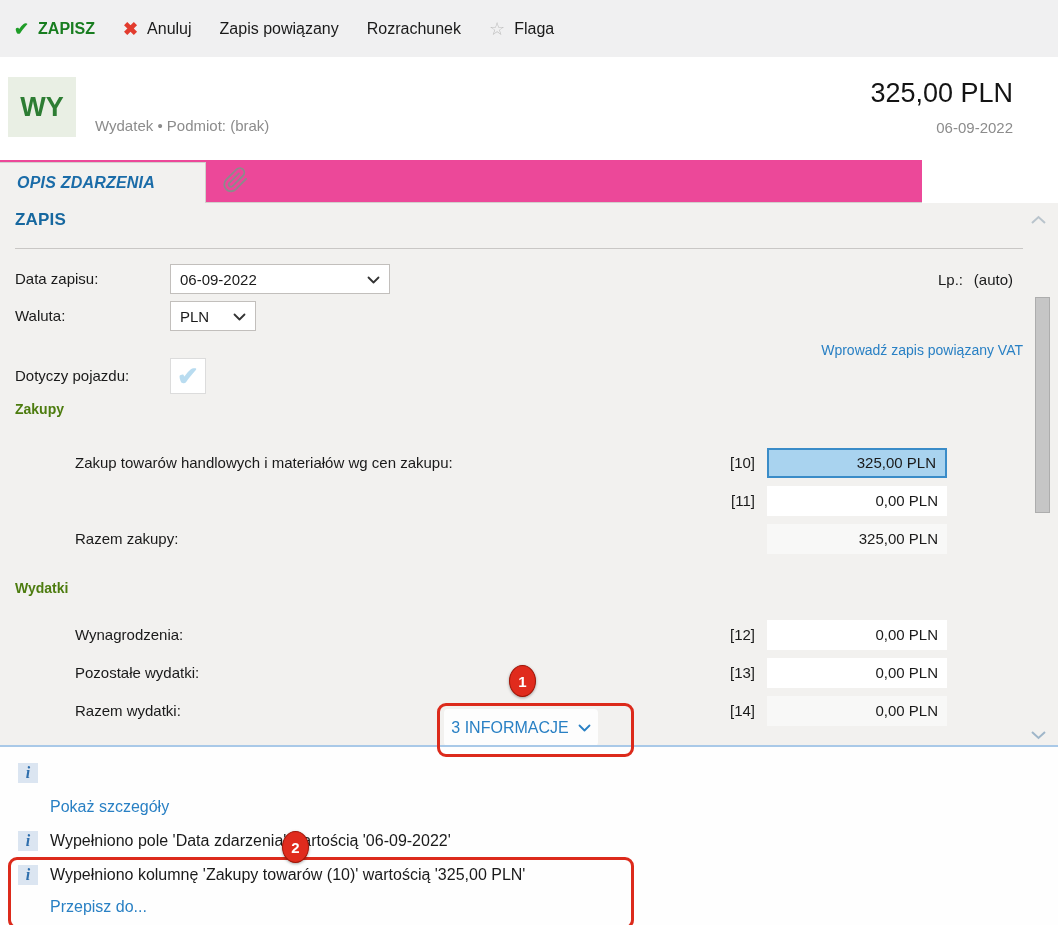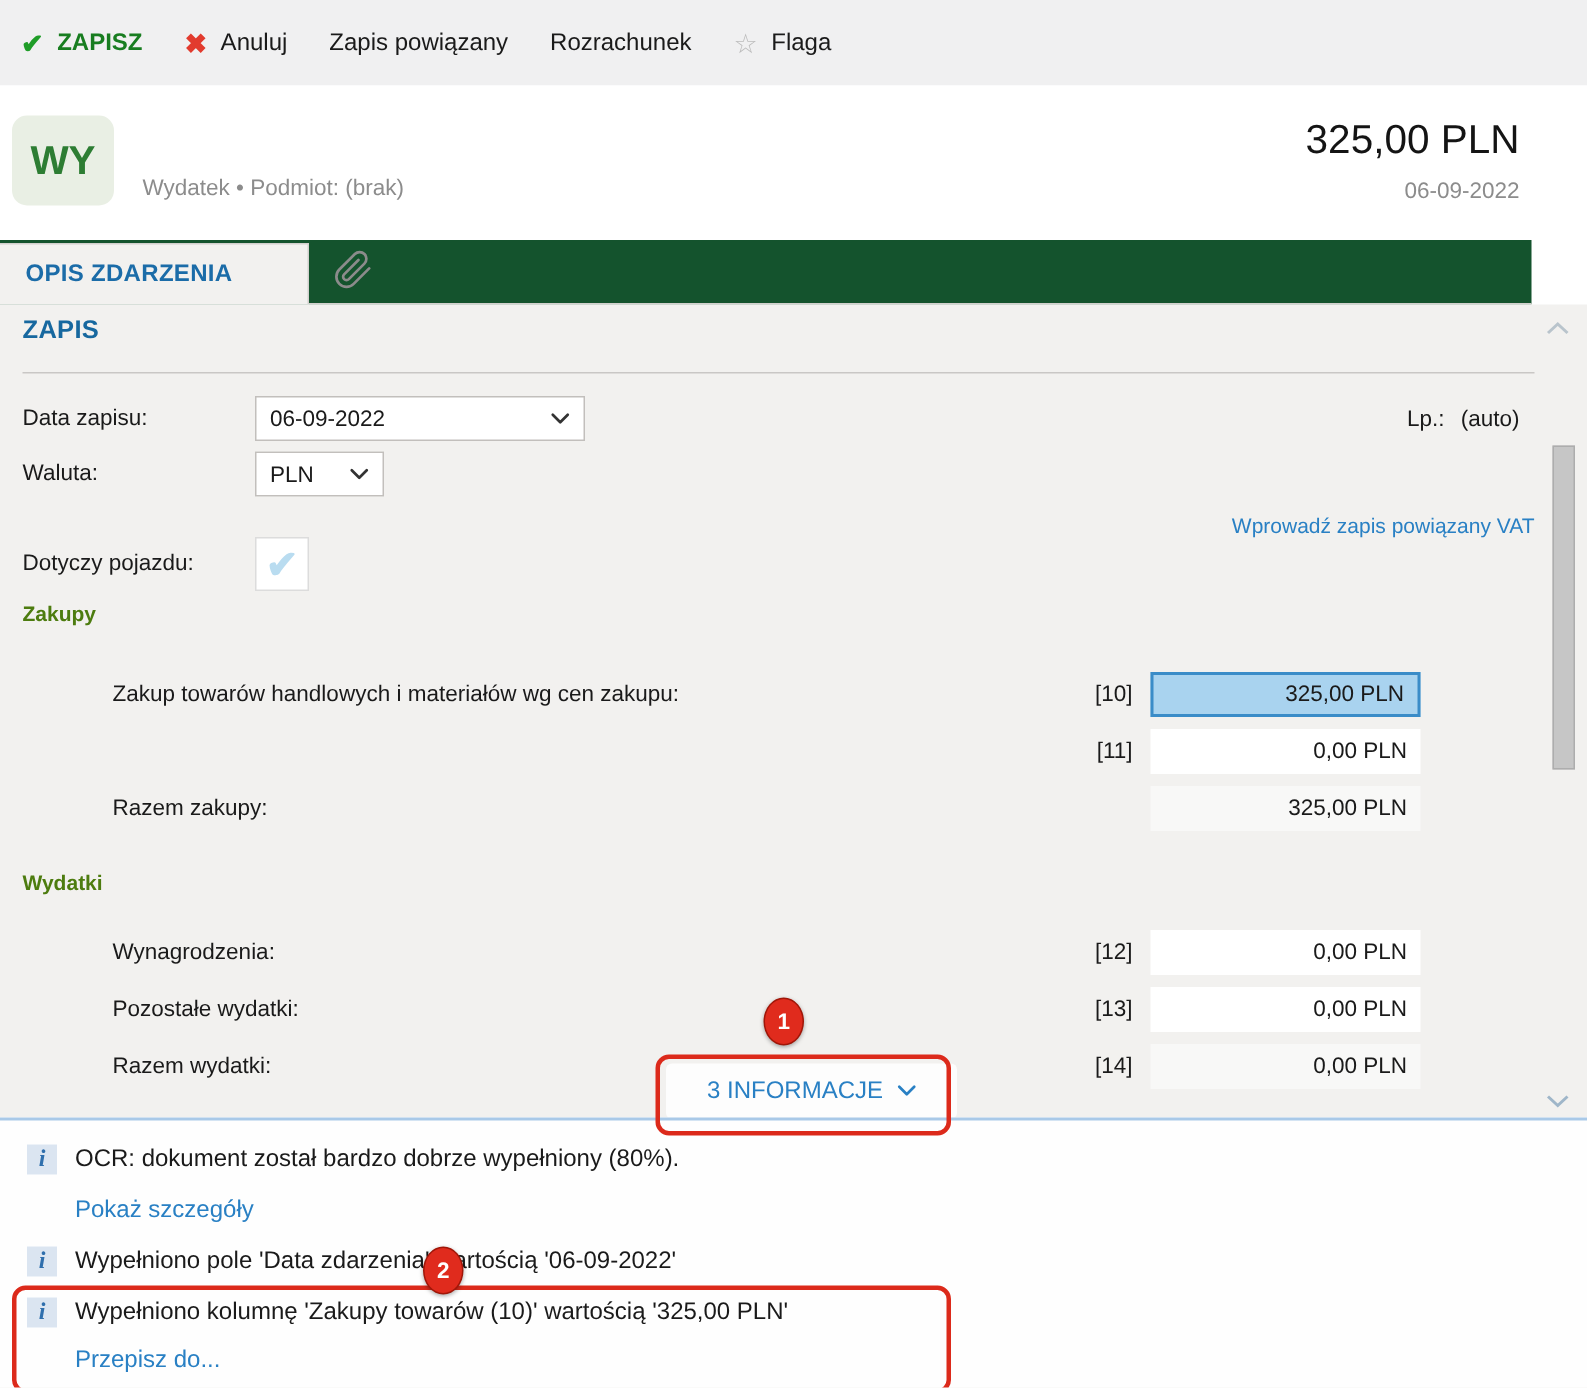--- a/index.html
+++ b/index.html
@@ -12,27 +12,27 @@
     display:flex;align-items:center;padding-left:14px;box-sizing:border-box;gap:28px;}
   .tbtn{display:flex;align-items:center;gap:9px;font-size:16px;cursor:pointer;white-space:nowrap;}
   .tbtn .glyph{font-size:18px;line-height:1;}
   .g-check{color:#1f9d28;font-weight:bold;font-size:20px;}
   .g-x{color:#e23b2e;font-weight:bold;font-size:19px;}
   .g-star{color:#bcbcbc;font-size:23px;font-weight:normal;}
   .save-label{color:#187d20;font-weight:bold;}
   
   .header{position:absolute;left:0;top:57px;width:1058px;height:103px;background:#ffffff;}
   .doc-badge{position:absolute;left:8px;top:20px;width:68px;height:60px;background:#e9efe4;
-    color:#2d7d33;font-size:27px;font-weight:bold;display:flex;align-items:center;justify-content:center;border-radius:10px;}
+    color:#2d7d33;font-size:27px;font-weight:bold;display:flex;align-items:center;justify-content:center;}
   .doc-title{position:absolute;left:95px;top:19px;font-size:29px;font-weight:600;color:#141414;}
   .doc-sub{position:absolute;left:95px;top:60px;font-size:15px;color:#8c8c8c;}
   .doc-amount{position:absolute;right:45px;top:21px;font-size:27px;color:#141414;text-align:right;}
   .doc-date{position:absolute;right:45px;top:62px;font-size:15px;color:#8c8c8c;text-align:right;}
   
-  .tabbar{position:absolute;left:0;top:160px;width:1021px;height:43px;background:#14532d;}
+  .tabbar{position:absolute;left:0;top:160px;width:922px;height:43px;background:#ec4899;font-style:italic;}
   .tabbar .bottomline{position:absolute;left:206px;right:0;bottom:0;height:1px;background:#d2d0cd;}
   .tab-active{position:absolute;left:0;top:2px;width:206px;height:41px;background:#f2f1ef;
     border-top:1px solid #d2d0cd;border-right:1px solid #d2d0cd;box-sizing:border-box;
     display:flex;align-items:center;padding-left:17px;
     color:#1b6ca8;font-weight:bold;font-size:16px;letter-spacing:.2px;cursor:pointer;}
   .tab-clip{position:absolute;left:206px;top:2px;width:58px;height:40px;display:flex;align-items:center;justify-content:center;cursor:pointer;}
   
   .content{position:absolute;left:0;top:203px;width:1058px;height:542px;background:#f2f1ef;}
   .zapis-h{position:absolute;left:15px;top:7px;font-size:17px;font-weight:bold;color:#17689f;letter-spacing:.2px;}
   .zapis-hr{position:absolute;left:15px;top:45px;width:1008px;height:1px;background:#c9c7c5;}
@@ -44,21 +44,21 @@
     box-sizing:border-box;display:flex;align-items:center;justify-content:center;cursor:pointer;}
   .chk span{color:#b9dcf0;font-size:26px;font-weight:bold;line-height:1;}
   .grp{position:absolute;left:15px;font-size:14px;color:#4d7c0f;font-weight:bold;}
   .frow{position:absolute;left:0;width:1058px;height:30px;}
   .flabel{position:absolute;left:75px;font-size:15px;line-height:30px;}
   .fcode{position:absolute;left:675px;width:80px;text-align:right;font-size:15px;line-height:30px;}
   .fval{position:absolute;left:767px;width:180px;height:30px;box-sizing:border-box;
     text-align:right;padding-right:9px;font-size:15px;line-height:30px;background:#fff;}
   .fval.hl{background:#a9d3ef;border:2px solid #3a8cc8;line-height:26px;}
   .fval.ro{background:#f8f8f7;}
-  .info-toggle{position:absolute;left:444px;top:506px;width:194px;height:37px;background:#fdfdfd;border-radius:4px;
+  .info-toggle{position:absolute;left:444px;top:506px;width:154px;height:37px;background:#fdfdfd;border-radius:4px;
     display:flex;align-items:center;justify-content:center;gap:9px;color:#2980c4;font-size:16px;cursor:pointer;}
   .scroll-thumb{position:absolute;right:8px;top:94px;width:15px;height:216px;background:#c6c6c6;border:1px solid #adadad;box-sizing:border-box;cursor:pointer;}
   .scroll-up{position:absolute;right:11px;top:8px;cursor:pointer;}
   .scroll-down{position:absolute;right:11px;top:523px;cursor:pointer;}
   
   .ann-rect{position:absolute;border:3px solid #dc2a1b;border-radius:9px;pointer-events:none;z-index:30;}
   .badge{position:absolute;width:27px;height:32px;border-radius:50%;background:#e02b1d;border:1px solid #a11608;
     color:#fff;font-size:15px;font-weight:bold;display:flex;align-items:center;justify-content:center;
     box-shadow:0 1px 3px rgba(0,0,0,.35);z-index:31;box-sizing:border-box;}
   
@@ -196,21 +196,20 @@
   <div class="scroll-down">
     <svg width="17" height="10" viewBox="0 0 17 10">
         <polyline points="2,2 8.5,8 15,2" fill="none" stroke="#9fb6c9" stroke-width="2"></polyline>
       </svg>
   </div>
 </div>
 
 <div class="info-panel">
   <div class="irow" style="top:16px;">
     <span class="iicon">i</span>
-    <span class="itext">OCR: dokument został bardzo dobrze wypełniony (80%).</span>
   </div>
   <a class="link ilink" style="top:51px;">Pokaż szczegóły</a>
 
   <div class="irow" style="top:84px;">
     <span class="iicon">i</span>
     <span class="itext">Wypełniono pole 'Data zdarzenia' wartością '06-09-2022'</span>
   </div>
   <div class="badge" style="left:282px;top:84px;">2</div>
 
   <div class="ann-rect" style="left:8px;top:110px;width:620px;height:66px;"></div>

